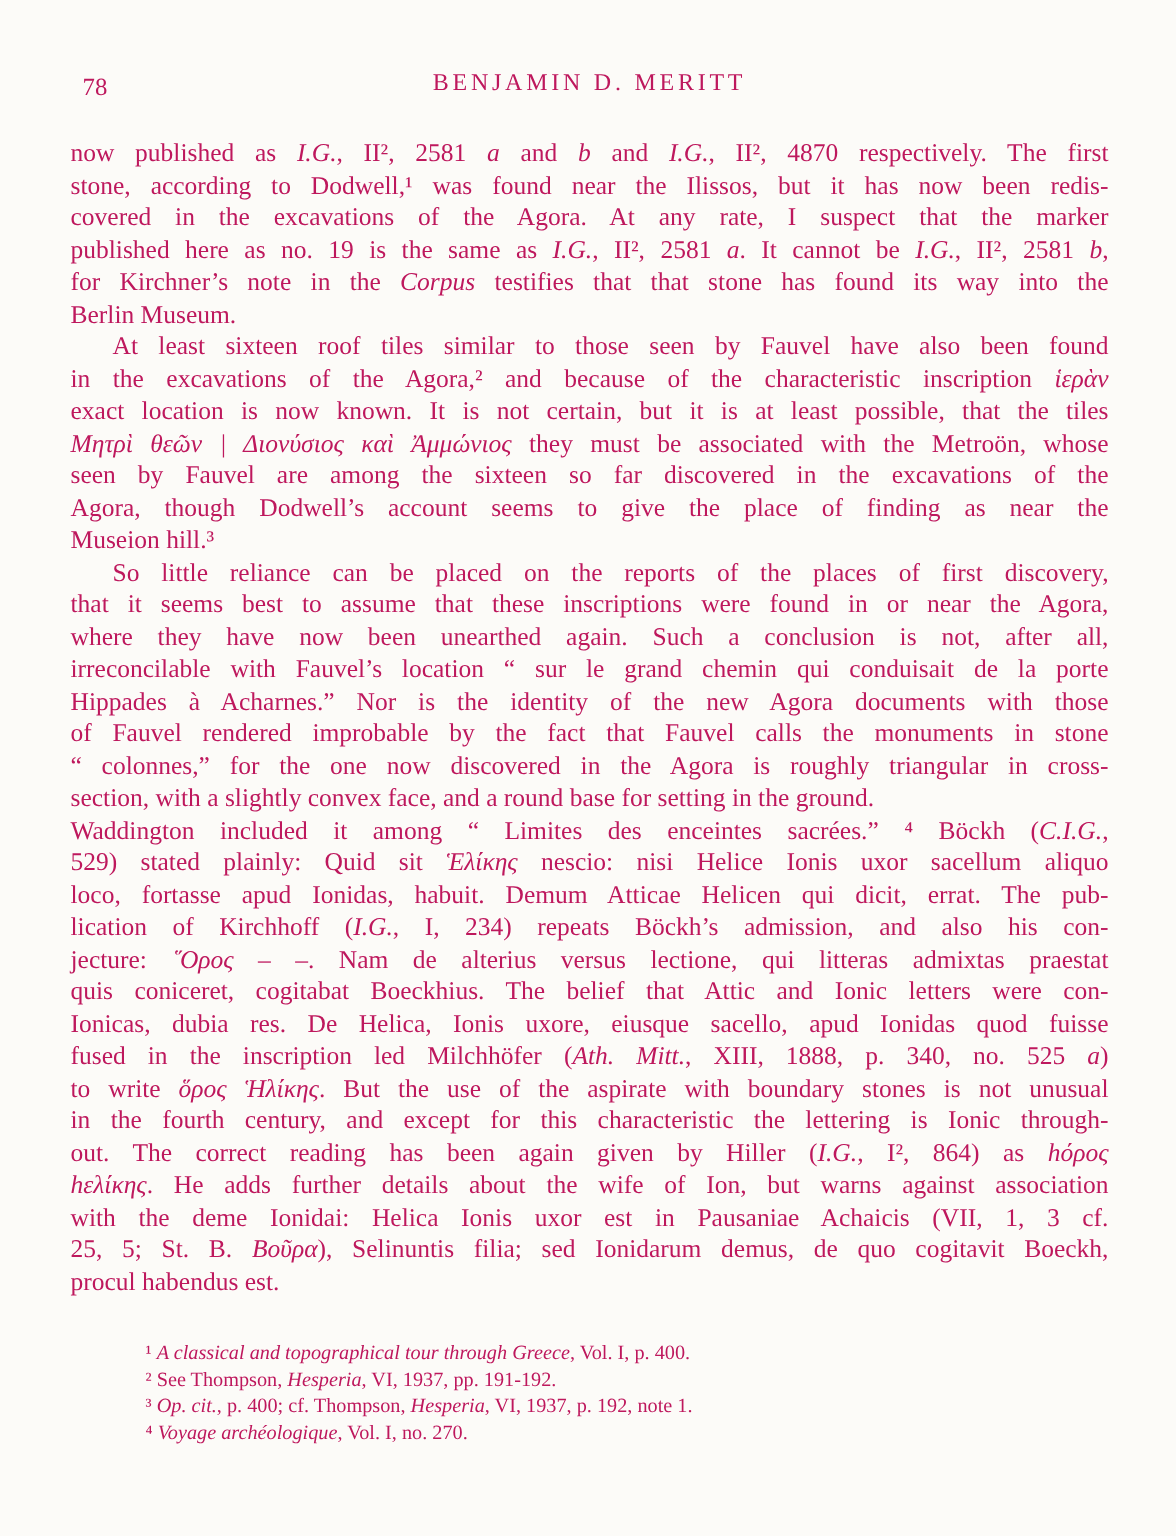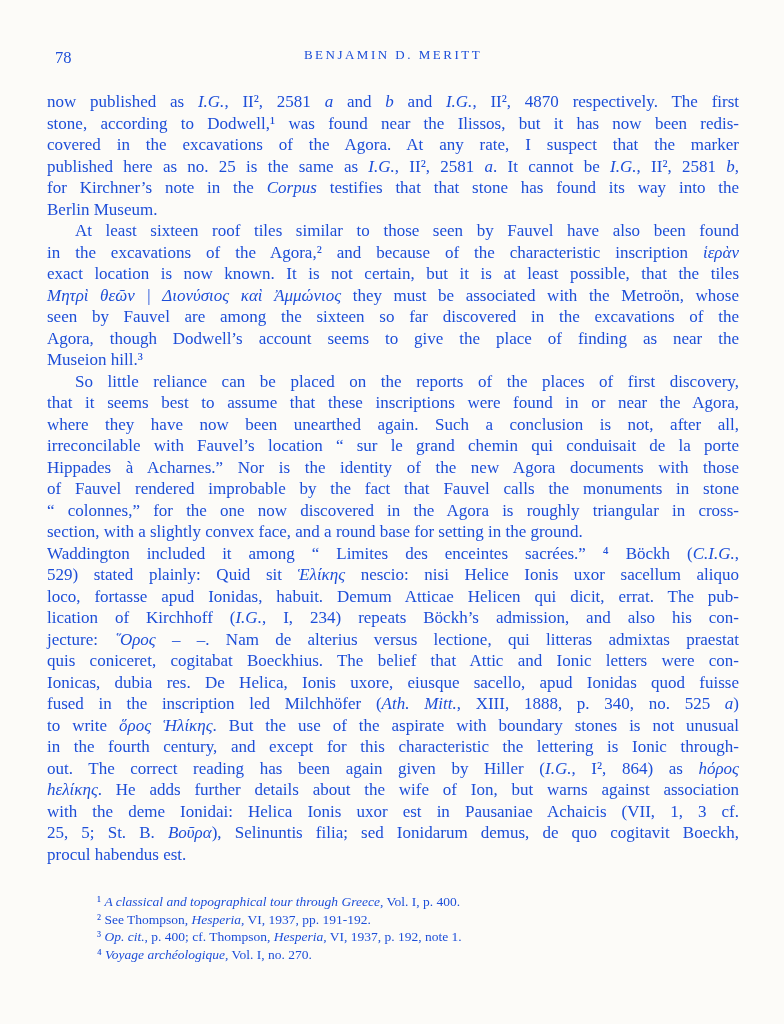--- a/index.html
+++ b/index.html
@@ -5,40 +5,40 @@
   html, body { margin: 0; padding: 0; }
   body {
     width: 784px; height: 1024px;
     background: #f4f2ee;
     font-family: "Liberation Serif", serif;
   }
   .page {
     position: relative;
     width: 784px; height: 1024px;
     background: #fcfbf8;
-    color: #1d4ed8;
+    color: #be185d;
     overflow: hidden;
   }
   .content {
     position: absolute;
     left: 47px; top: 47px;
     width: 692px;
   }
   .page-header {
     position: relative;
     height: 20px;
     font-size: 17px;
   }
   .page-number {
     position: absolute; left: 8px; top: 1px;
     font-size: 16.5px;
   }
   .running-head {
     text-align: center;
-    font-size: 13px;
+    font-size: 16px;
     letter-spacing: 2.5px;
   }
   .body-text {
     margin-top: 24px;
     font-size: 17px;
     line-height: 21.5px;
   }
   .line {
     text-align: justify;
     text-align-last: justify;
@@ -60,21 +60,21 @@
   <div class="content">
     <div class="page-header">
       <span class="page-number">78</span>
       <div class="running-head">BENJAMIN D. MERITT</div>
     </div>
     <div class="body-text">
         <div class="paragraph">
           <div class="line"><span>now published as </span><em>I.G.</em><span>, II², 2581 </span><em>a</em><span> and </span><em>b</em><span> and </span><em>I.G.</em><span>, II², 4870 respectively. The first</span></div>
           <div class="line"><span>stone, according to Dodwell,¹ was found near the Ilissos, but it has now been redis-</span></div>
           <div class="line"><span>covered in the excavations of the Agora. At any rate, I suspect that the marker</span></div>
-          <div class="line"><span>published here as no. 25 is the same as </span><em>I.G.</em><span>, II², 2581 </span><em>a</em><span>. It cannot be </span><em>I.G.</em><span>, II², 2581 </span><em>b</em><span>,</span></div>
+          <div class="line"><span>published here as no. 19 is the same as </span><em>I.G.</em><span>, II², 2581 </span><em>a</em><span>. It cannot be </span><em>I.G.</em><span>, II², 2581 </span><em>b</em><span>,</span></div>
           <div class="line"><span>for Kirchner’s note in the </span><em>Corpus</em><span> testifies that that stone has found its way into the</span></div>
           <div class="line last"><span>Berlin Museum.</span></div>
         </div>
         <div class="paragraph">
           <div class="line first"><span>At least sixteen roof tiles similar to those seen by Fauvel have also been found</span></div>
           <div class="line"><span>in the excavations of the Agora,² and because of the characteristic inscription </span><em>ἱερὰν</em></div>
           <div class="line"><span>exact location is now known. It is not certain, but it is at least possible, that the tiles</span></div>
           <div class="line"><em>Μητρὶ θεῶν | Διονύσιος καὶ Ἀμμώνιος</em><span> they must be associated with the Metroön, whose</span></div>
           <div class="line"><span>seen by Fauvel are among the sixteen so far discovered in the excavations of the</span></div>
           <div class="line"><span>Agora, though Dodwell’s account seems to give the place of finding as near the</span></div>

